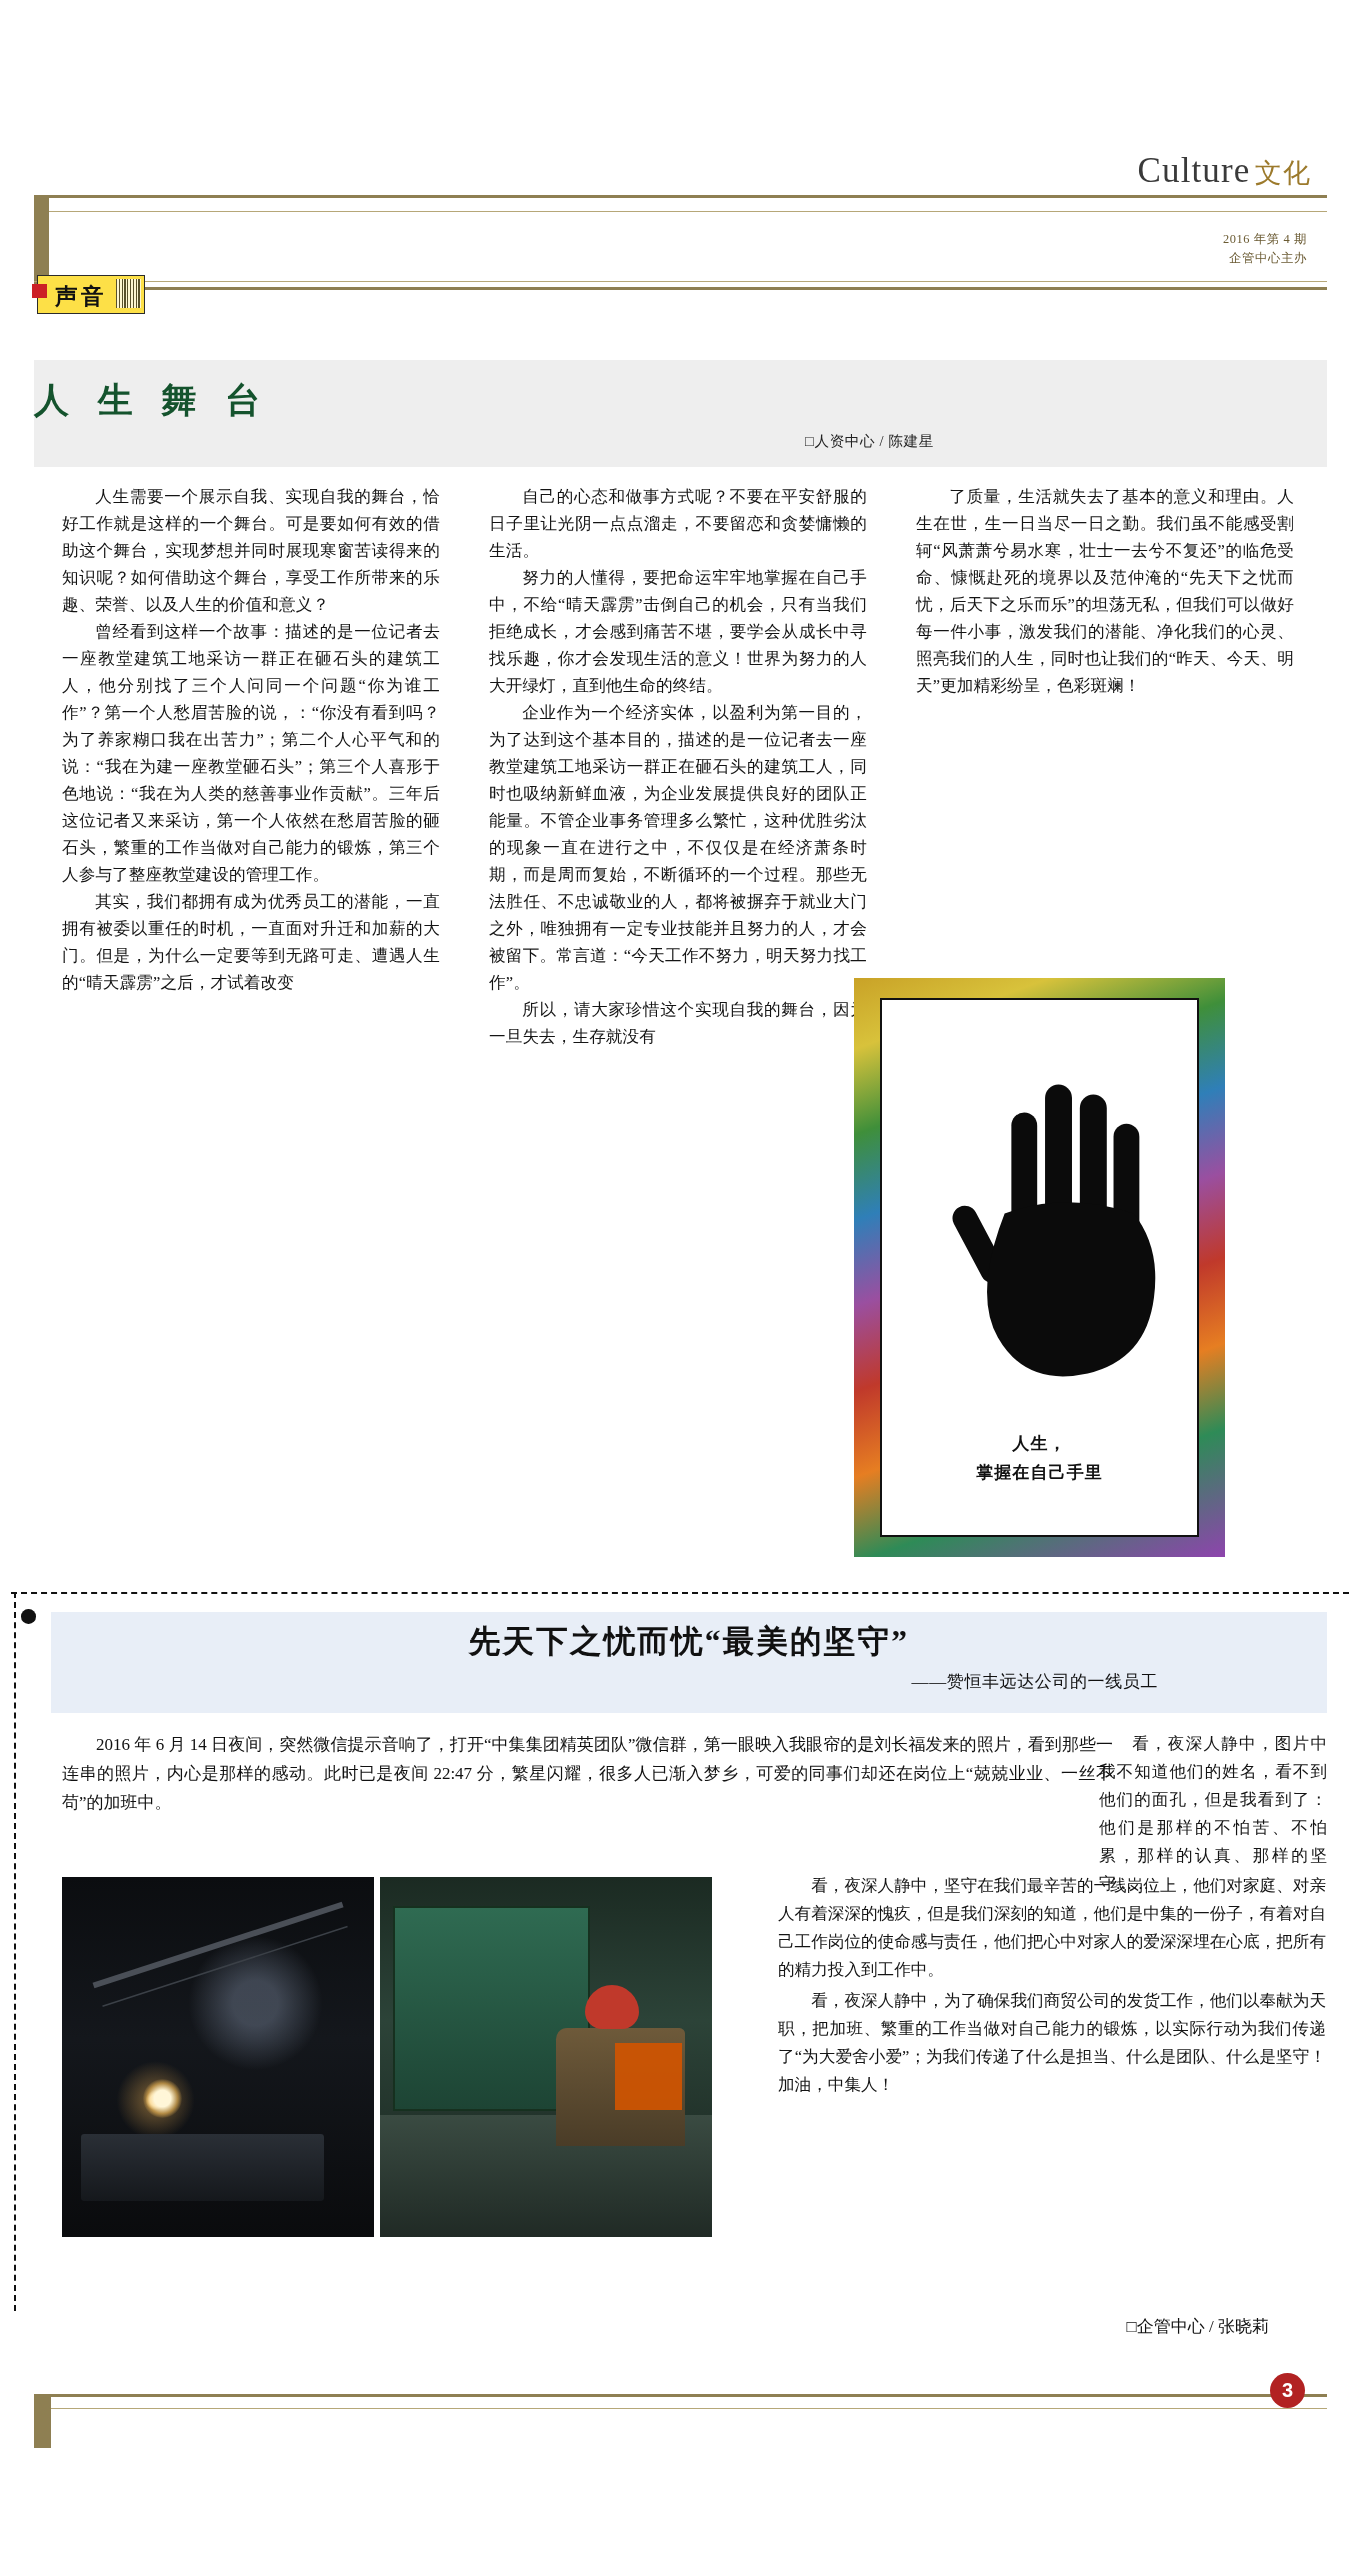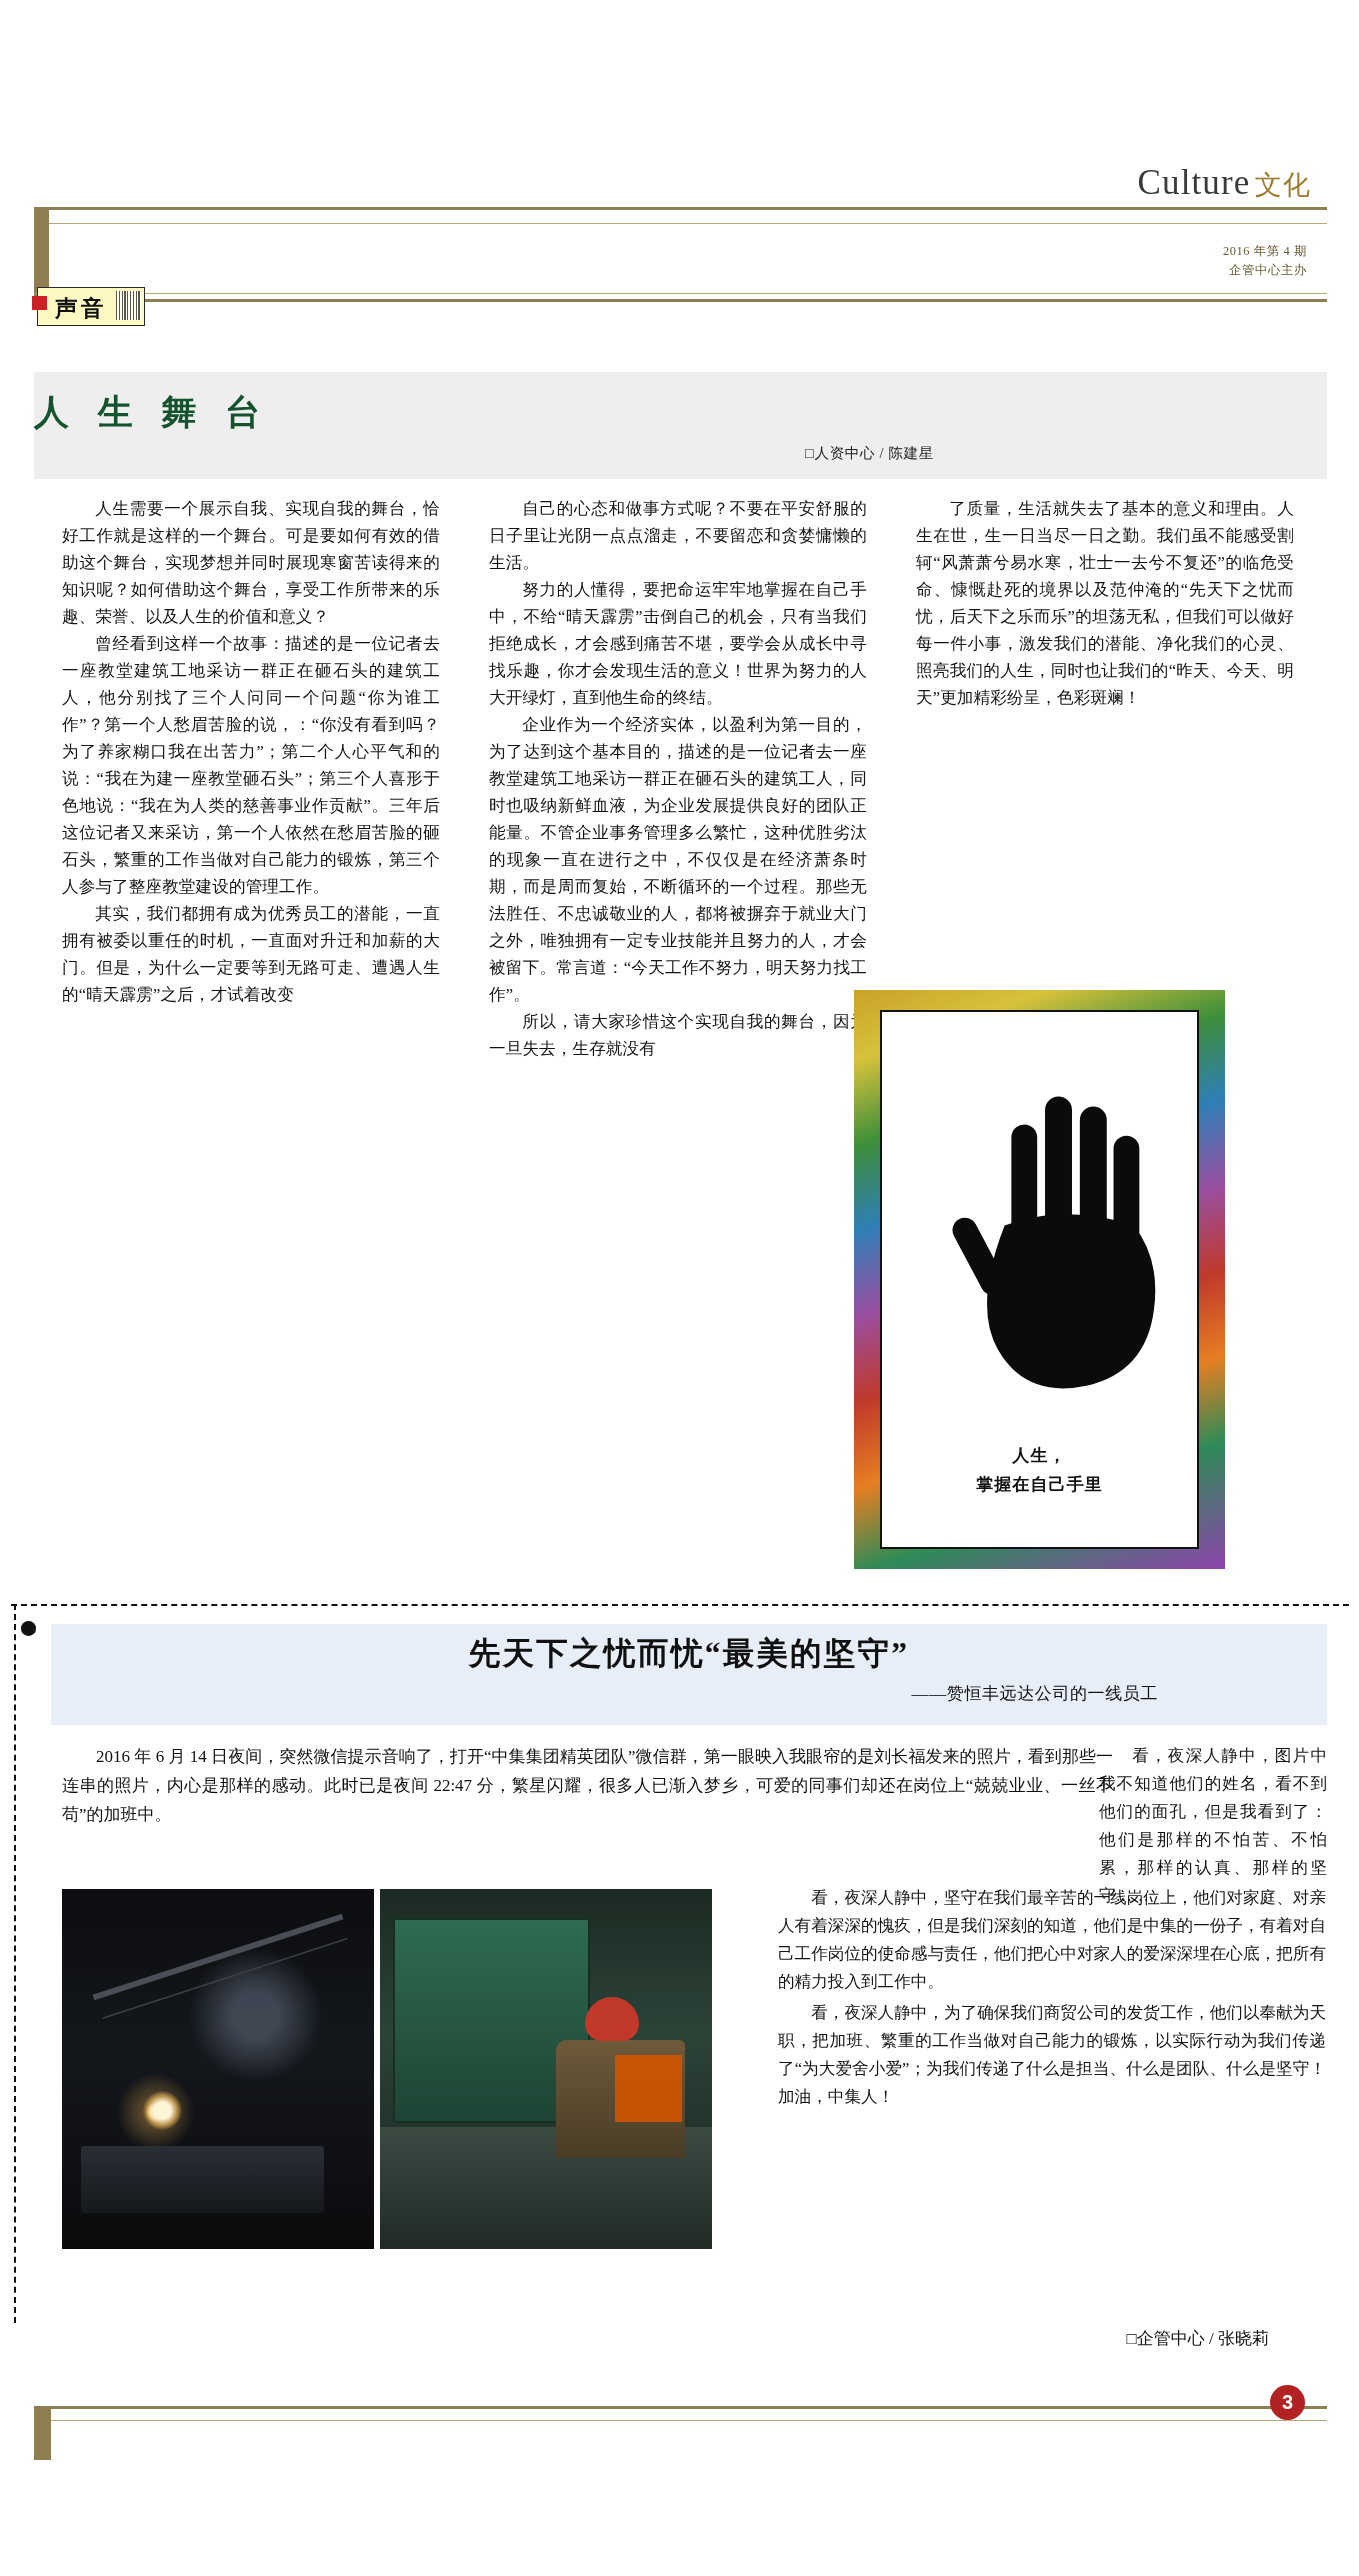--- a/index.html
+++ b/index.html
@@ -10,21 +10,21 @@
   body {
     width: 1359px;
     height: 2576px;
     font-family: "Liberation Serif", "DejaVu Serif", serif;
     color: #1a1a1a;
     position: relative;
     overflow: hidden;
   }
   .page {
     position: absolute;
-    top: 12px; left: 0;
+    top: 0; left: 0;
     width: 1359px;
     height: 2411px;
     background: #ffffff;
   }
 
   
   .header-band {
     position: absolute;
     top: 67px;
     left: 0;
@@ -78,21 +78,21 @@
   }
 
   
   .voice-tag {
     position: absolute;
     left: 37px;
     top: 275px;
     width: 106px;
     height: 37px;
     border: 1.7px solid #2b2b2b;
-    background: #fef9c3;
+    background: #fde047;
   }
   .voice-tag .sq {
     position: absolute;
     left: -5.6px;
     top: 7.9px;
     width: 14.6px;
     height: 14.6px;
     background: #cc2026;
   }
   .voice-tag .txt {

